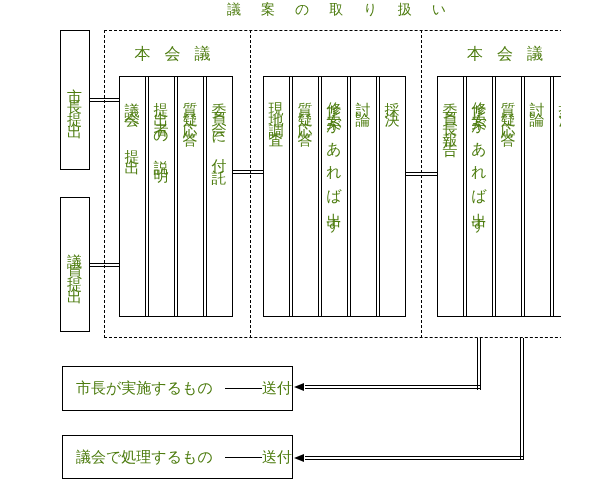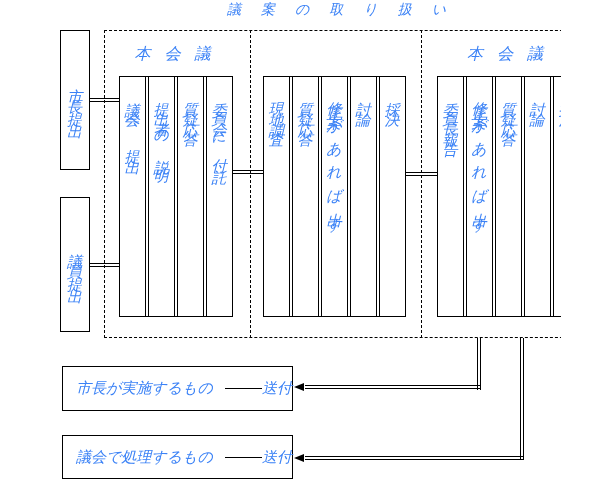--- a/index.html
+++ b/index.html
@@ -1,20 +1,19 @@
 <!DOCTYPE html>
 <html><head>
 <meta charset="utf-8">
 <style>
   html,body { margin:0; padding:0; background:#ffffff; }
   .canvas {
     position:relative; width:561px; height:495px; background:#ffffff;
-    font-family:"Liberation Sans","DejaVu Sans",sans-serif; color:#3b82f6;
+    font-family:"Liberation Sans","DejaVu Sans",sans-serif; color:#4d7c0f;
     overflow:hidden;
-    font-style:italic;
   }
   .title {
     position:absolute; left:90px; top:1px; width:513px;
     text-align:center; font-size:14px; letter-spacing:20px; white-space:nowrap;
   }
   
   .dashed-outer {
     position:absolute; left:104px; top:30px; width:489px; height:308px;
     border:1px dashed #000; box-sizing:border-box;
   }

